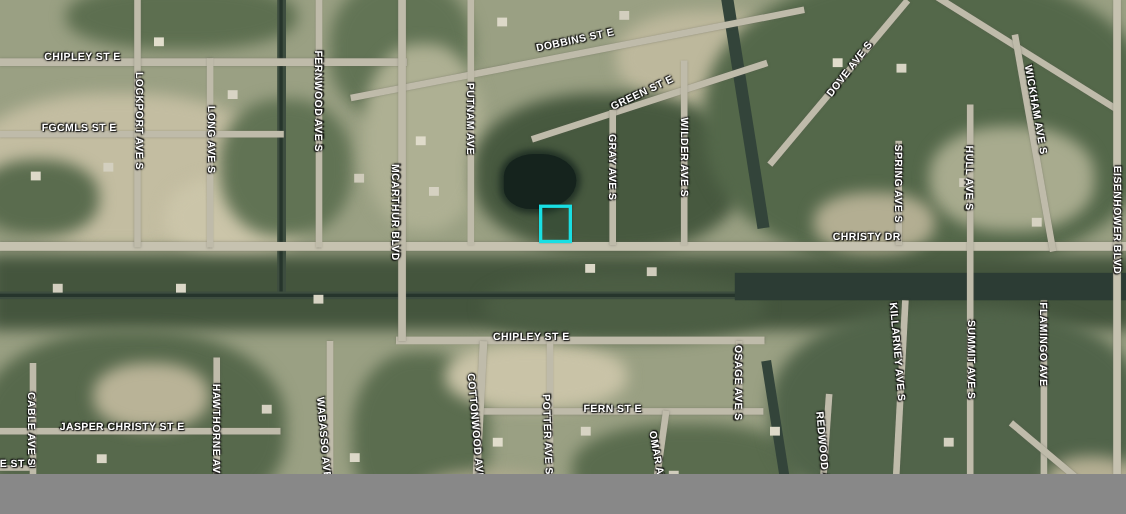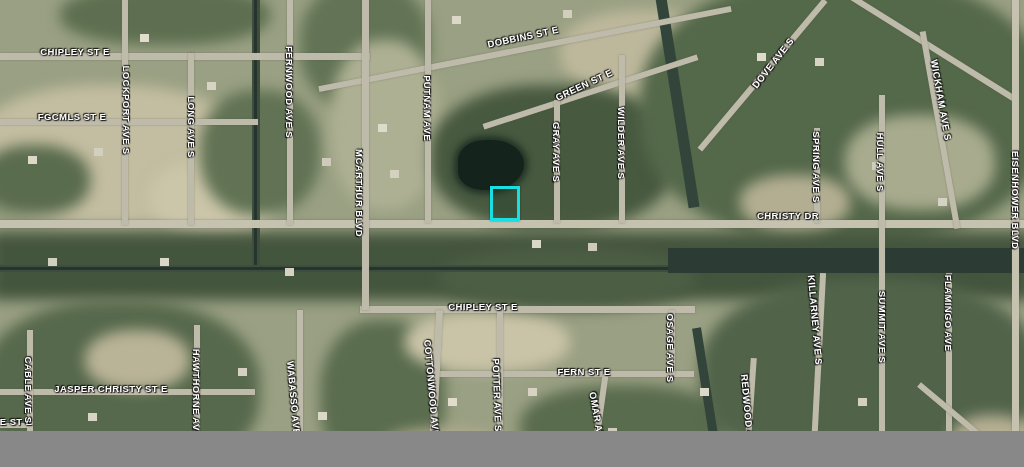--- a/index.html
+++ b/index.html
@@ -138,21 +138,21 @@
     <div class="lbl" style="left:584px;top:85px;transform:translate(-50%,-50%) rotate(-25deg);">GREEN ST E</div>
     <div class="lbl" style="left:556px;top:152px;transform:translate(-50%,-50%) rotate(90deg);">GRAY AVE S</div>
     <div class="lbl" style="left:621px;top:143px;transform:translate(-50%,-50%) rotate(90deg);">WILDER AVE S</div>
     <div class="lbl" style="left:773px;top:63px;transform:translate(-50%,-50%) rotate(-52deg);">DOVE AVE S</div>
     <div class="lbl" style="left:941px;top:100px;transform:translate(-50%,-50%) rotate(80deg);">WICKHAM AVE S</div>
     <div class="lbl" style="left:816px;top:167px;transform:translate(-50%,-50%) rotate(90deg);">SPRING AVE S</div>
     <div class="lbl" style="left:880px;top:162px;transform:translate(-50%,-50%) rotate(90deg);">HULL AVE S</div>
     <div class="lbl" style="left:1015px;top:200px;transform:translate(-50%,-50%) rotate(90deg);">EISENHOWER BLVD</div>
     <div class="lbl" style="left:788px;top:216px;transform:translate(-50%,-50%);">CHRISTY DR</div>
     <div class="lbl" style="left:483px;top:307px;transform:translate(-50%,-50%);">CHIPLEY ST E</div>
-    <div class="lbl" style="left:584px;top:372px;transform:translate(-50%,-50%);">FERN ST E</div>
+    <div class="lbl" style="left:557px;top:372px;transform:translate(-50%,-50%);">FERN ST E</div>
     <div class="lbl" style="left:111px;top:389px;transform:translate(-50%,-50%);">JASPER CHRISTY ST E</div>
     <div class="lbl" style="left:113px;top:454px;transform:translate(-50%,-50%);">WILLIAM DOBBINS ST E</div>
     <div class="lbl" style="left:13px;top:422px;transform:translate(-50%,-50%);">LE ST E</div>
     <div class="lbl" style="left:28px;top:390px;transform:translate(-50%,-50%) rotate(90deg);">CABLE AVE S</div>
     <div class="lbl" style="left:196px;top:398px;transform:translate(-50%,-50%) rotate(90deg);">HAWTHORNE AVE S</div>
     <div class="lbl" style="left:294px;top:403px;transform:translate(-50%,-50%) rotate(85deg);">WABASSO AVE S</div>
     <div class="lbl" style="left:432px;top:393px;transform:translate(-50%,-50%) rotate(85deg);">COTTONWOOD AVE S</div>
     <div class="lbl" style="left:497px;top:395px;transform:translate(-50%,-50%) rotate(88deg);">POTTER AVE S</div>
     <div class="lbl" style="left:598px;top:423px;transform:translate(-50%,-50%) rotate(80deg);">OMAR AVE S</div>
     <div class="lbl" style="left:670px;top:348px;transform:translate(-50%,-50%) rotate(90deg);">OSAGE AVE S</div>

